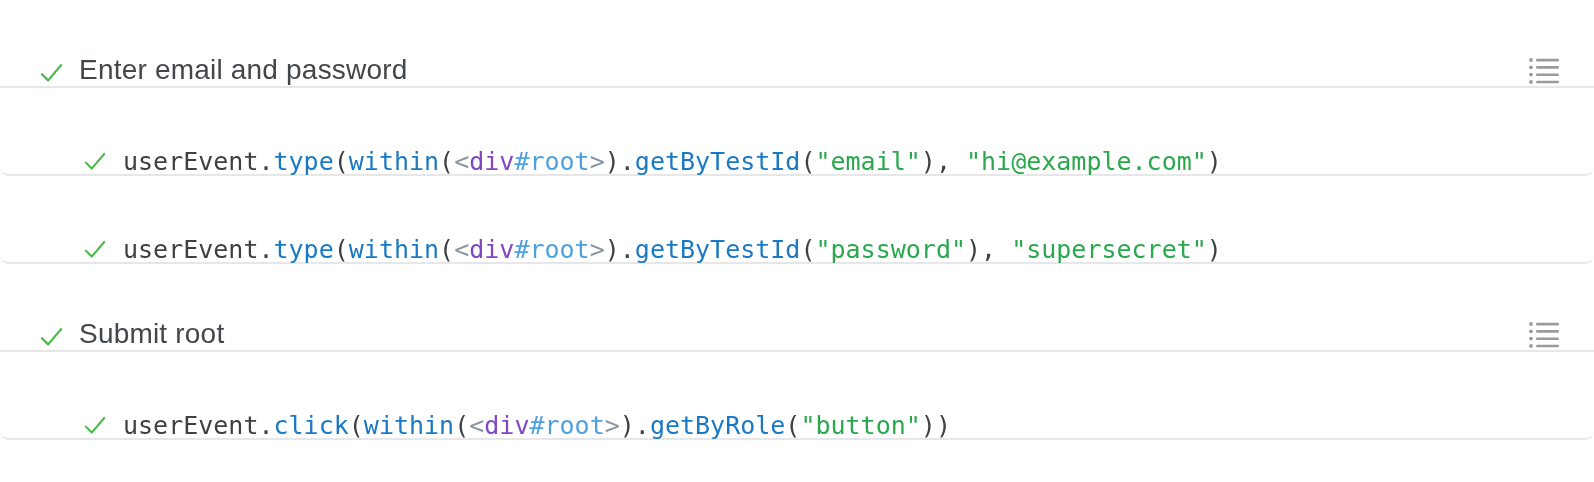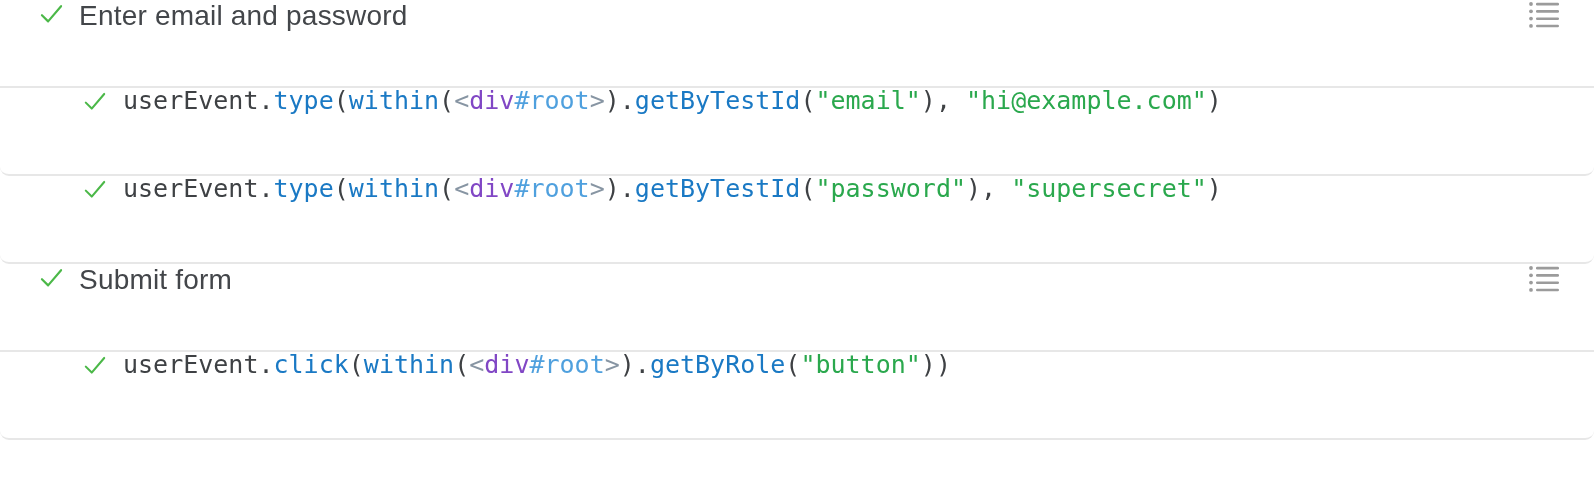--- a/index.html
+++ b/index.html
@@ -17,21 +17,21 @@
   }
   html,body{margin:0;padding:0;}
   body{
     width:1594px;height:482px;
     background:var(--c-bg);
     font-family:"Liberation Sans", sans-serif;
     overflow:hidden;
   }
   .log{width:1594px;}
   .row{
-    display:flex;align-items:flex-start;
+    display:flex;align-items:flex-end;
     height:88px;
     border-bottom:2px solid var(--c-divider);
     background:var(--c-bg);
     box-sizing:border-box;
   }
   .row.header-row{padding-left:38px;padding-right:34px;cursor:pointer;}
   .row.code-row{padding-left:82px;padding-right:34px;cursor:pointer;border-radius:9px;}
   .check{display:inline-flex;align-items:center;justify-content:center;flex:0 0 auto;}
   .header-row .check{width:27px;height:27px;margin-right:14px;}
   .code-row .check{width:26px;height:26px;margin-right:15px;}
@@ -107,21 +107,21 @@
     </span>
     <code class="code-line"><span class="tok-plain">userEvent.</span><span class="tok-method">type</span><span class="tok-plain">(</span><span class="tok-method">within</span><span class="tok-plain">(</span><span class="tok-bracket">&lt;</span><span class="tok-tag">div</span><span class="tok-id">#root</span><span class="tok-bracket">&gt;</span><span class="tok-plain">).</span><span class="tok-method">getByTestId</span><span class="tok-plain">(</span><span class="tok-string">"password"</span><span class="tok-plain">), </span><span class="tok-string">"supersecret"</span><span class="tok-plain">)</span></code>
   </div>
 
   <div class="row header-row">
     <span class="check">
       <svg viewBox="0 0 24 24" fill="none">
           <path d="M3.5 13.5 L9 19 L20.5 5.5" stroke="var(--c-check)" stroke-width="1.9" stroke-linecap="round" stroke-linejoin="round"></path>
         </svg>
     </span>
-    <span class="header-label">Submit form</span>
+    <span class="header-label">Submit root</span>
     <span class="spacer"></span>
     <span class="list-btn">
       <svg viewBox="0 0 32 30" width="32" height="30">
         <g fill="var(--c-icon)">
           <circle cx="3" cy="4" r="1.9"></circle>
             <rect x="8" y="2.8" width="23" height="2.6" rx="1.2"></rect>
           <circle cx="3" cy="11.3" r="1.9"></circle>
             <rect x="8" y="10.1" width="23" height="2.6" rx="1.2"></rect>
           <circle cx="3" cy="18.6" r="1.9"></circle>
             <rect x="8" y="17.4" width="23" height="2.6" rx="1.2"></rect>

